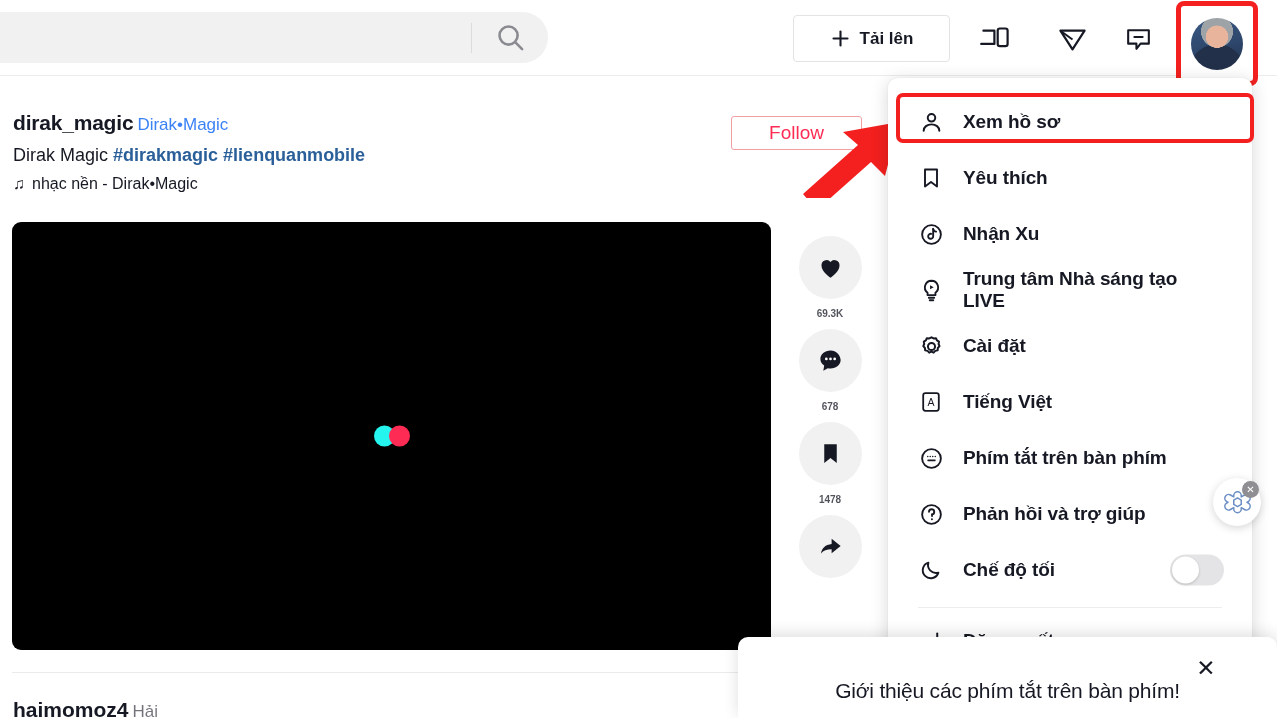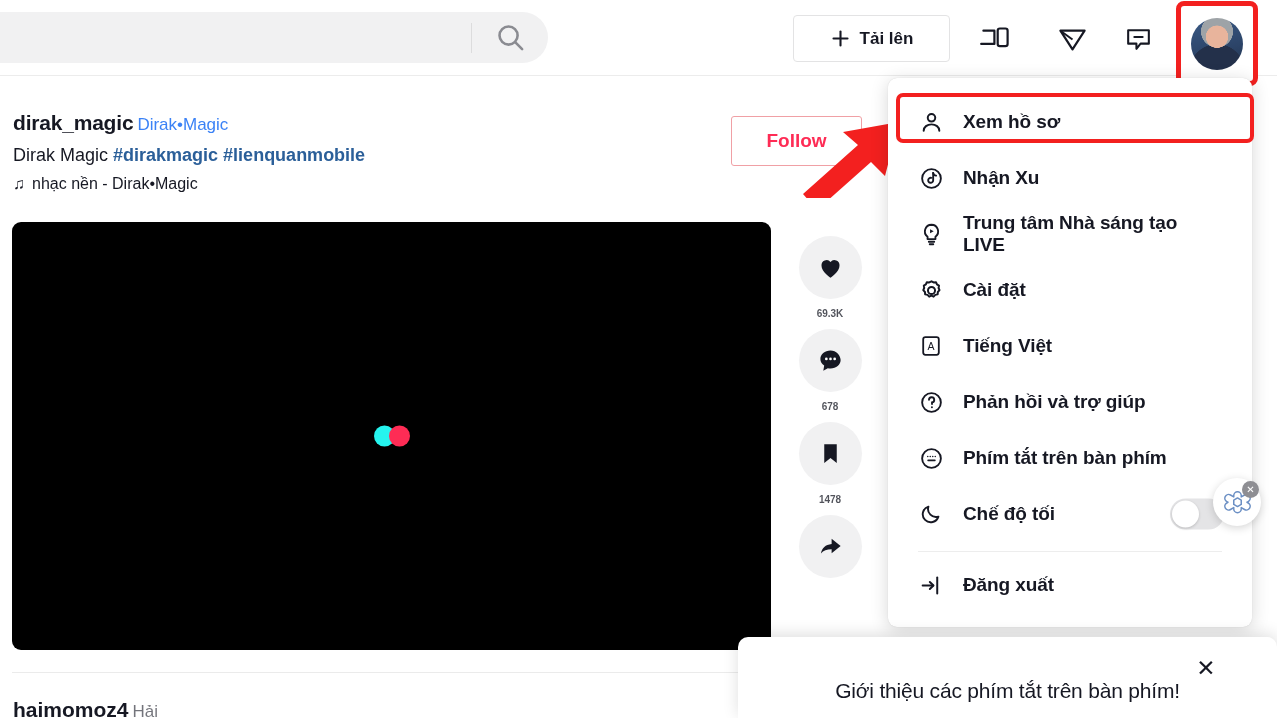--- a/index.html
+++ b/index.html
@@ -69,24 +69,24 @@
   
   .post-head { position: absolute; left: 13px; top: 111px; }
   .uname { font-size: 21px; font-weight: 700; letter-spacing: -.2px; margin-top: 16px; }
   .unick { font-size: 17px; font-weight: 400; color: #3b82f6; margin-left: 4px; }
   .desc  { font-size: 18px; margin-top: 10px; line-height: 1.18; }
   .tag   { color: #2b5f99; font-weight: 700; }
   .music { font-size: 16px; margin-top: 9px; display: flex; align-items: center; gap: 7px; }
 
   .follow-box {
     position: absolute; left: 731px; top: 116px;
-    width: 131px; height: 50px;
+    width: 131px; height: 34px;
     border: 1px solid #f0a0a5; border-radius: 3px; background: #fff;
     display: flex; align-items: center; justify-content: center;
-    color: #fe2c55; font-size: 19px; font-weight: 700; cursor: pointer;
+    color: #fe2c55; font-size: 19px; font-weight: 400; cursor: pointer;
   }
 
   .video {
     position: absolute; left: 12px; top: 222px;
     width: 759px; height: 428px;
     background: #000; border-radius: 9px; overflow: hidden;
   }
   .loader { position: absolute; left: 50%; top: 50%; transform: translate(-50%,-50%);
             display: flex; align-items: center; }
   .loader i { display: block; width: 21px; height: 21px; border-radius: 50%; }
@@ -315,20 +315,28 @@
     <div class="mi">
       <span class="mi-icon">
         <svg width="25" height="25" viewBox="0 0 24 24" fill="none" stroke="#161823" stroke-width="1.9" stroke-linecap="round">
           <circle cx="12" cy="7.5" r="3.6"></circle>
             <path d="M4.5 20c0-3.8 3.4-6.2 7.5-6.2s7.5 2.4 7.5 6.2"></path>
         </svg>
       </span>
       <span class="mi-label">Xem hồ sơ</span>
     </div>
 
+    <div class="mi">
+      <span class="mi-icon">
+        <svg width="24" height="24" viewBox="0 0 24 24" fill="none" stroke="#161823" stroke-width="1.9" stroke-linejoin="round">
+          <path d="M6 3.5h12v17l-6-4.6-6 4.6z"></path>
+        </svg>
+      </span>
+      <span class="mi-label">Yêu thích</span>
+    </div>
 
     <div class="mi">
       <span class="mi-icon">
         <svg width="25" height="25" viewBox="0 0 24 24" fill="none" stroke="#161823" stroke-width="1.8">
           <circle cx="12" cy="12" r="9"></circle>
           <path d="M13.6 6.6v7.1a2.4 2.4 0 1 1-1.8-2.3" stroke-linecap="round" stroke-linejoin="round"></path>
           <path d="M13.6 6.6c.3 1.5 1.3 2.5 2.8 2.7" stroke-linecap="round"></path>
         </svg>
       </span>
       <span class="mi-label">Nhận Xu</span>
@@ -357,51 +365,51 @@
     </div>
 
     <div class="mi">
       <span class="mi-icon">
         <svg width="24" height="24" viewBox="0 0 24 24" fill="none" stroke="#161823" stroke-width="1.8">
           <rect x="4.2" y="3.2" width="15.6" height="17.6" rx="2.2"></rect>
           <text x="12" y="16.3" font-size="10.5" font-family="Liberation Sans, sans-serif" fill="#161823" stroke="none" text-anchor="middle">A</text>
         </svg>
       </span>
       <span class="mi-label">Tiếng Việt</span>
-    </div>
-
-    <div class="mi">
-      <span class="mi-icon">
-        <svg width="25" height="25" viewBox="0 0 24 24" fill="none" stroke="#161823" stroke-width="1.8" stroke-linecap="round">
-          <circle cx="12" cy="12" r="9"></circle>
-          <path d="M9.6 9.4a2.5 2.5 0 1 1 2.9 2.5v1.6"></path>
-          <circle cx="12.4" cy="16.6" r=".95" fill="#161823" stroke="none"></circle>
-        </svg>
-      </span>
-      <span class="mi-label">Phản hồi và trợ giúp</span>
     </div>
 
     <div class="mi">
       <span class="mi-icon">
         <svg width="25" height="25" viewBox="0 0 24 24" fill="none" stroke="#161823" stroke-width="1.8">
           <circle cx="12" cy="12" r="9"></circle>
           <g fill="#161823" stroke="none">
             <circle cx="8.4" cy="10" r=".75"></circle>
               <circle cx="10.8" cy="10" r=".75"></circle>
             <circle cx="13.2" cy="10" r=".75"></circle>
               <circle cx="15.6" cy="10" r=".75"></circle>
             <rect x="8" y="13" width="8" height="1.6" rx=".7"></rect>
           </g>
         </svg>
       </span>
       <span class="mi-label">Phím tắt trên bàn phím</span>
     </div>
 
     <div class="mi">
       <span class="mi-icon">
+        <svg width="25" height="25" viewBox="0 0 24 24" fill="none" stroke="#161823" stroke-width="1.8" stroke-linecap="round">
+          <circle cx="12" cy="12" r="9"></circle>
+          <path d="M9.6 9.4a2.5 2.5 0 1 1 2.9 2.5v1.6"></path>
+          <circle cx="12.4" cy="16.6" r=".95" fill="#161823" stroke="none"></circle>
+        </svg>
+      </span>
+      <span class="mi-label">Phản hồi và trợ giúp</span>
+    </div>
+
+    <div class="mi">
+      <span class="mi-icon">
         <svg width="24" height="24" viewBox="0 0 24 24" fill="none" stroke="#161823" stroke-width="1.9" stroke-linejoin="round">
           <path d="M19.4 14.6A8 8 0 0 1 9.4 4.6a8 8 0 1 0 10 10z"></path>
         </svg>
       </span>
       <span class="mi-label">Chế độ tối</span>
       <span class="toggle">
           <i></i>
         </span>
     </div>
 

